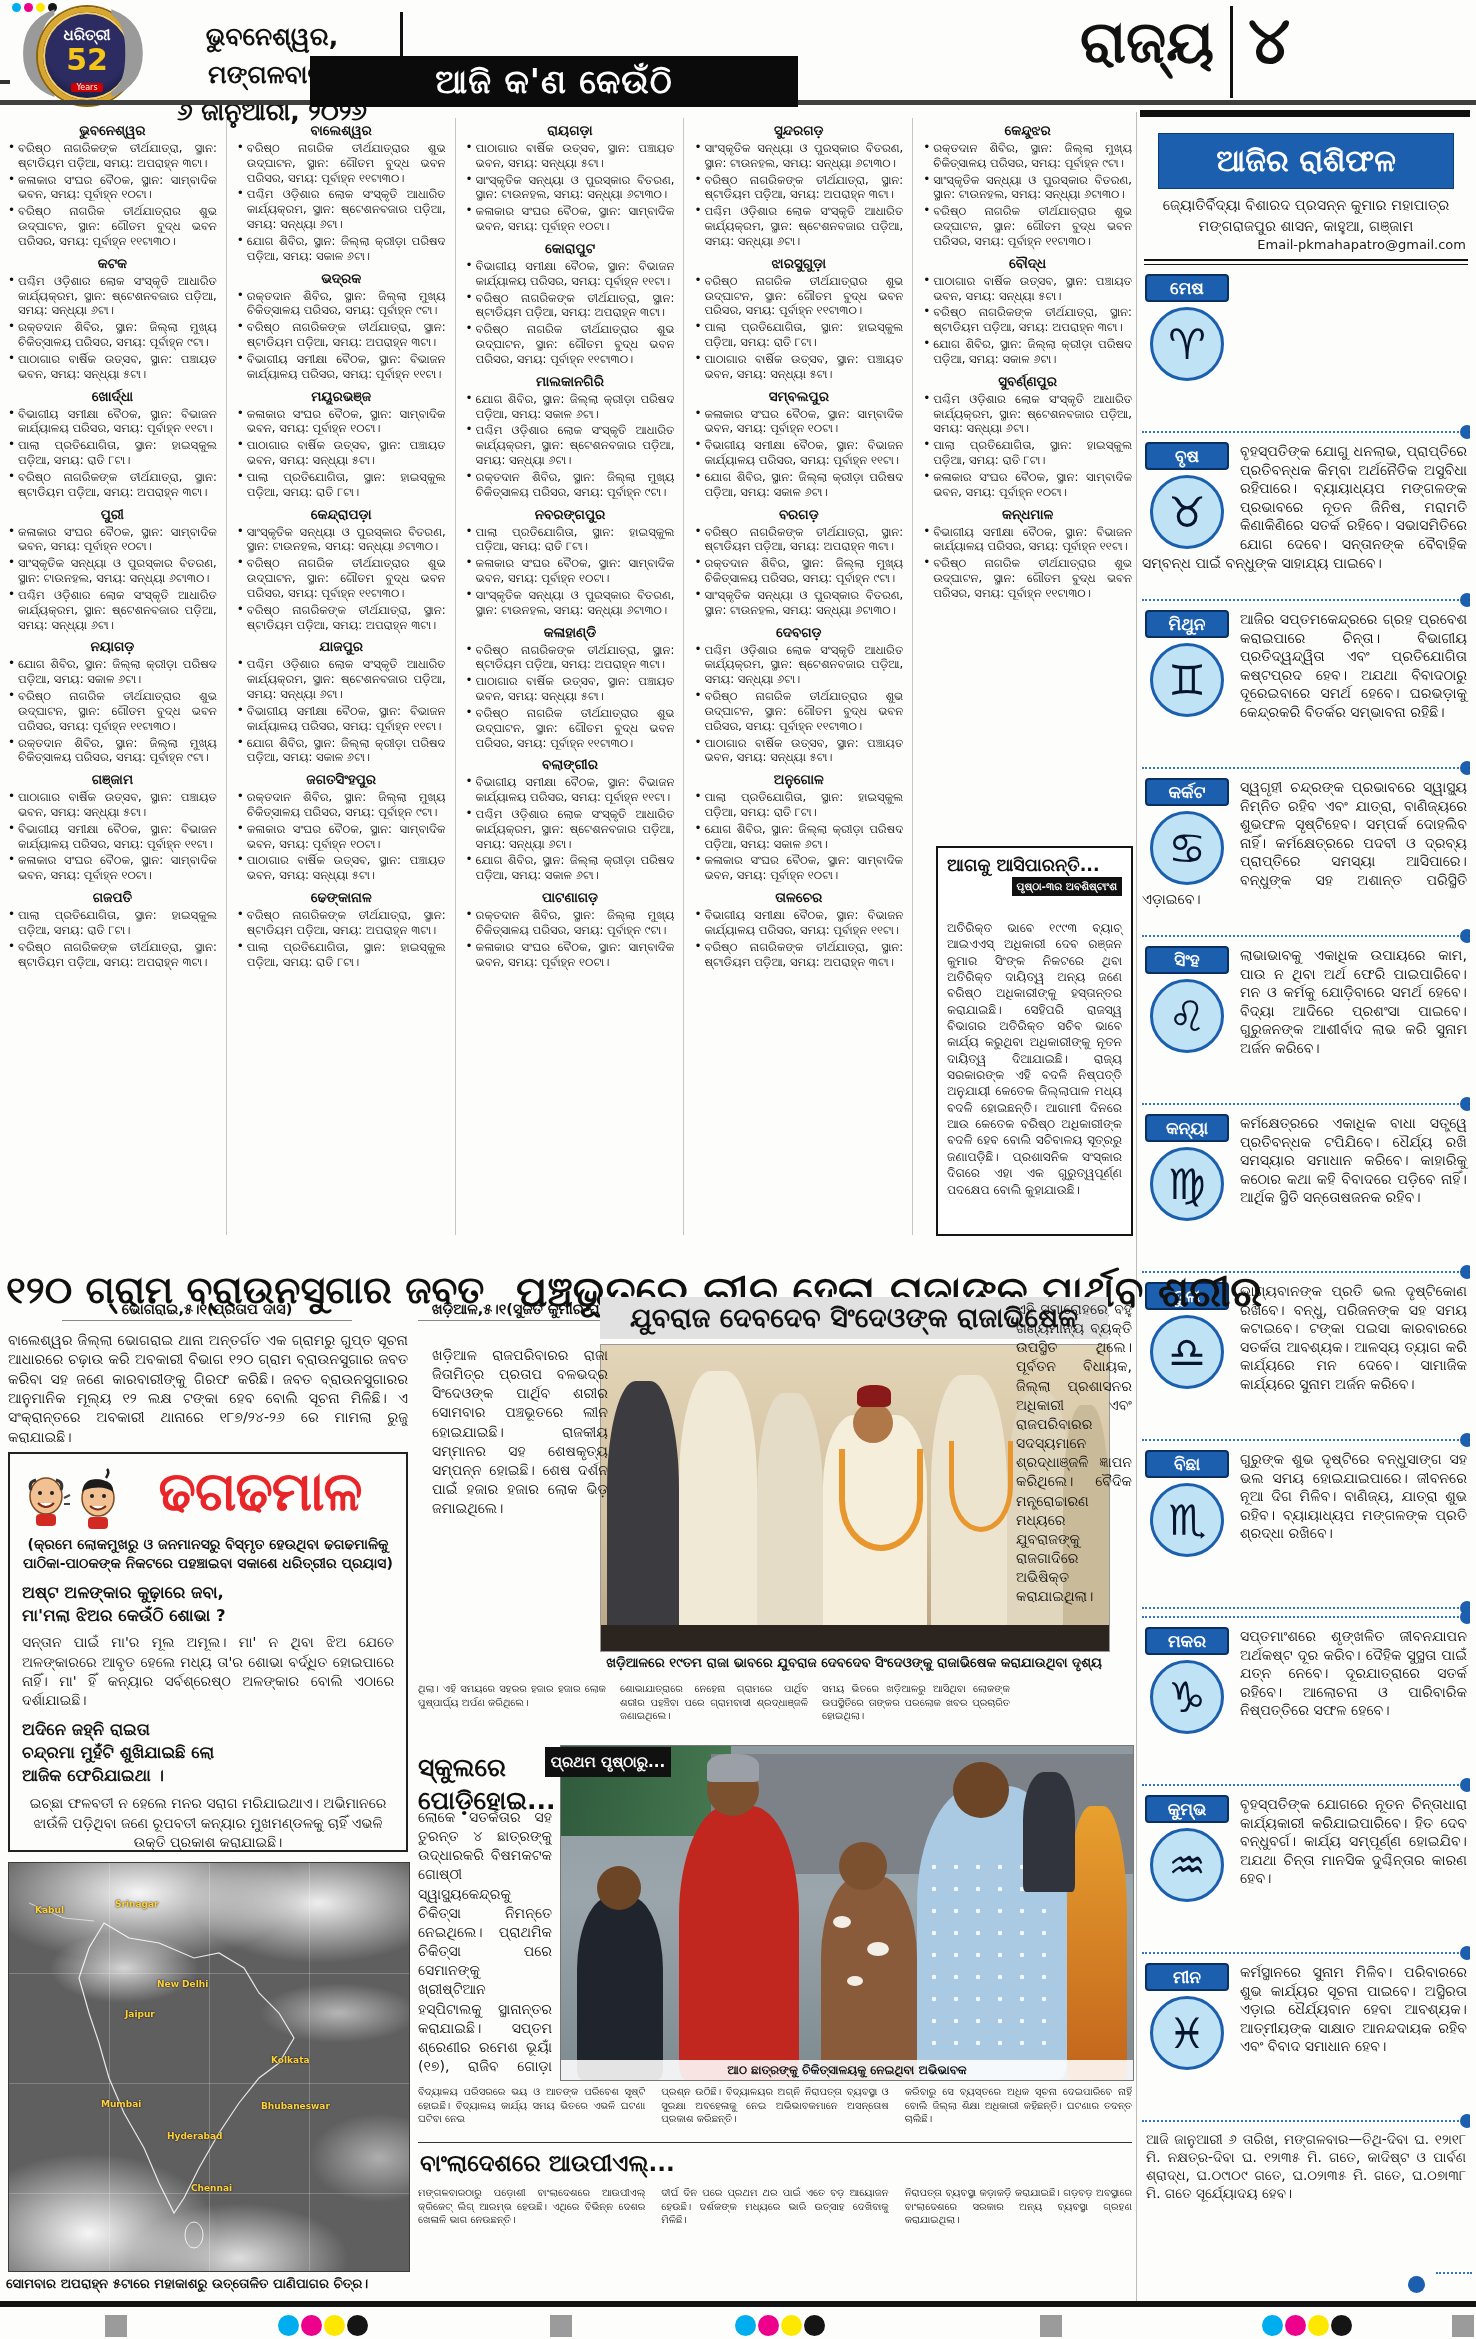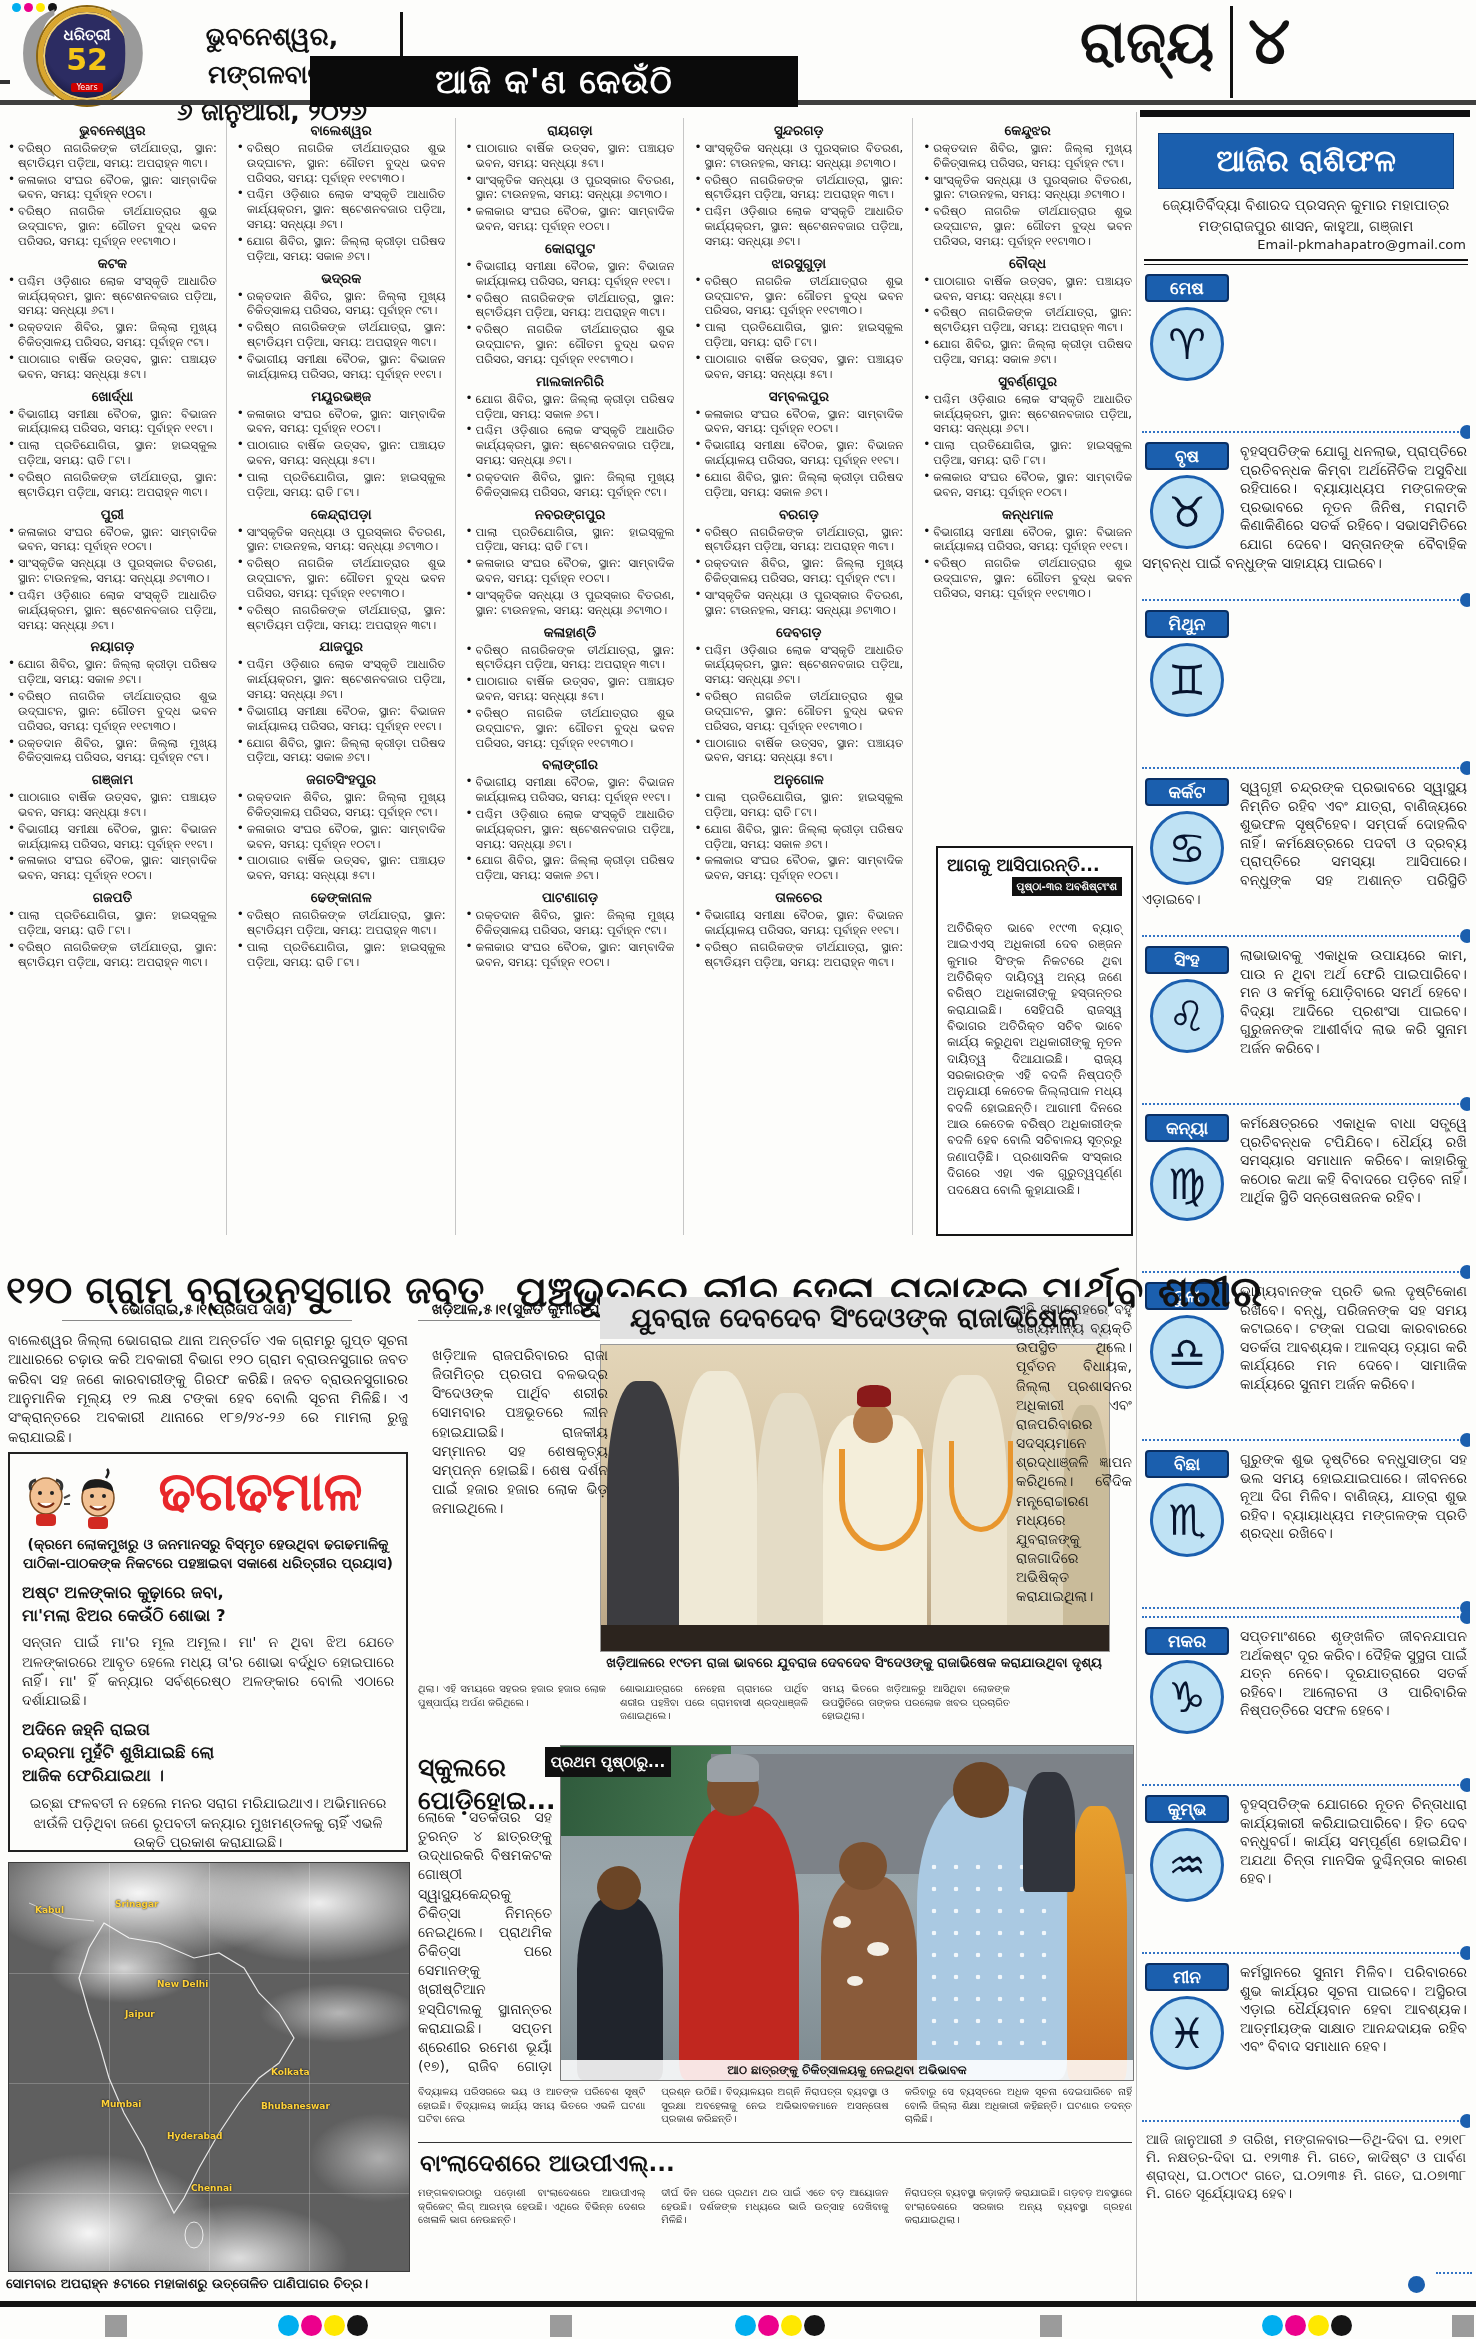--- a/index.html
+++ b/index.html
@@ -321,20 +321,21 @@
             <div class="scircle">♉</div>
           </div>
           <div class="stext">ବୃହସ୍ପତିଙ୍କ ଯୋଗୁ ଧନଲାଭ, ପ୍ରାପ୍ତିରେ ପ୍ରତିବନ୍ଧକ କିମ୍ବା ଅର୍ଥନୈତିକ ଅସୁବିଧା ରହିପାରେ। ବ୍ୟାୟାଧ୍ୟପ ମଙ୍ଗଳଙ୍କ ପ୍ରଭାବରେ ନୂତନ ଜିନିଷ, ମରାମତି କିଣାକିଣିରେ ସତର୍କ ରହିବେ। ସଭାସମିତିରେ ଯୋଗ ଦେବେ। ସନ୍ତାନଙ୍କ ବୈବାହିକ ସମ୍ବନ୍ଧ ପାଇଁ ବନ୍ଧୁଙ୍କ ସାହାଯ୍ୟ ପାଇବେ।</div>
         </div>
         <div class="sep"></div>
         <div class="sign">
           <div class="sicon">
             <div class="slabel">ମିଥୁନ</div>
             <div class="scircle">♊</div>
           </div>
+          <div class="stext">ଆଜିର ସପ୍ତମକେନ୍ଦ୍ରରେ ଗ୍ରହ ପ୍ରବେଶ କରାଇପାରେ ଚିନ୍ତା। ବିଭାଗୀୟ ପ୍ରତିଦ୍ୱନ୍ଦ୍ୱିତା ଏବଂ ପ୍ରତିଯୋଗିତା କଷ୍ଟପ୍ରଦ ହେବ। ଅଯଥା ବିବାଦଠାରୁ ଦୂରେଇବାରେ ସମର୍ଥ ହେବେ। ଘରଭଡ଼ାକୁ କେନ୍ଦ୍ରକରି ବିତର୍କର ସମ୍ଭାବନା ରହିଛି।</div>
         </div>
         <div class="sep"></div>
         <div class="sign">
           <div class="sicon">
             <div class="slabel">କର୍କଟ</div>
             <div class="scircle">♋</div>
           </div>
           <div class="stext">ସ୍ୱଗୃହୀ ଚନ୍ଦ୍ରଙ୍କ ପ୍ରଭାବରେ ସ୍ୱାସ୍ଥ୍ୟ ନିମ୍ନିତ ରହିବ ଏବଂ ଯାତ୍ରା, ବାଣିଜ୍ୟରେ ଶୁଭଫଳ ସୃଷ୍ଟିହେବ। ସମ୍ପର୍କ ଦୋହଲିବ ନାହିଁ। କର୍ମକ୍ଷେତ୍ରରେ ପଦବୀ ଓ ଦ୍ରବ୍ୟ ପ୍ରାପ୍ତିରେ ସମସ୍ୟା ଆସିପାରେ। ବନ୍ଧୁଙ୍କ ସହ ଅଶାନ୍ତ ପରିସ୍ଥିତି ଏଡ଼ାଇବେ।</div>
         </div>
         <div class="sep"></div>
@@ -458,21 +459,21 @@
     <svg width="400" height="408" viewBox="0 0 400 408" style="position:absolute;left:0;top:0">
       <path d="M95 60 L120 75 L150 80 L185 95 L210 90 L235 105 L250 130 L270 150 L285 175 L270 200 L250 215 L230 240 L210 270 L190 305 L175 335 L165 350 L150 320 L135 285 L115 250 L100 215 L90 180 L80 150 L70 115 L80 85 Z" fill="none" stroke="rgba(255,255,255,.85)" stroke-width="1.2"></path>
       <ellipse cx="185" cy="372" rx="9" ry="13" fill="none" stroke="rgba(255,255,255,.8)" stroke-width="1"></ellipse>
       <path d="M20 40 L55 55 L85 58" fill="none" stroke="rgba(255,255,255,.6)" stroke-width="1"></path>
     </svg>
     <div id="maplabels">
         <span class="maplabel" style="left: 26px; top: 42px;">Kabul</span>
         <span class="maplabel" style="left: 106px; top: 36px;">Srinagar</span>
         <span class="maplabel" style="left: 148px; top: 116px;">New Delhi</span>
         <span class="maplabel" style="left: 116px; top: 146px;">Jaipur</span>
-        <span class="maplabel" style="left: 262px; top: 204px;">Kolkata</span>
+        <span class="maplabel" style="left: 262px; top: 192px;">Kolkata</span>
         <span class="maplabel" style="left: 92px; top: 236px;">Mumbai</span>
         <span class="maplabel" style="left: 252px; top: 238px;">Bhubaneswar</span>
         <span class="maplabel" style="left: 158px; top: 268px;">Hyderabad</span>
         <span class="maplabel" style="left: 182px; top: 320px;">Chennai</span>
       </div>
   </div>
   <p class="map-caption">ସୋମବାର ଅପରାହ୍ନ ୫ଟାରେ ମହାକାଶରୁ ଉତ୍ତୋଳିତ ପାଣିପାଗର ଚିତ୍ର।</p>
 
   <div class="grayhead">ଯୁବରାଜ ଦେବଦେବ ସିଂଦେଓଙ୍କ ରାଜାଭିଷେକ</div>
   <div class="photo1">

